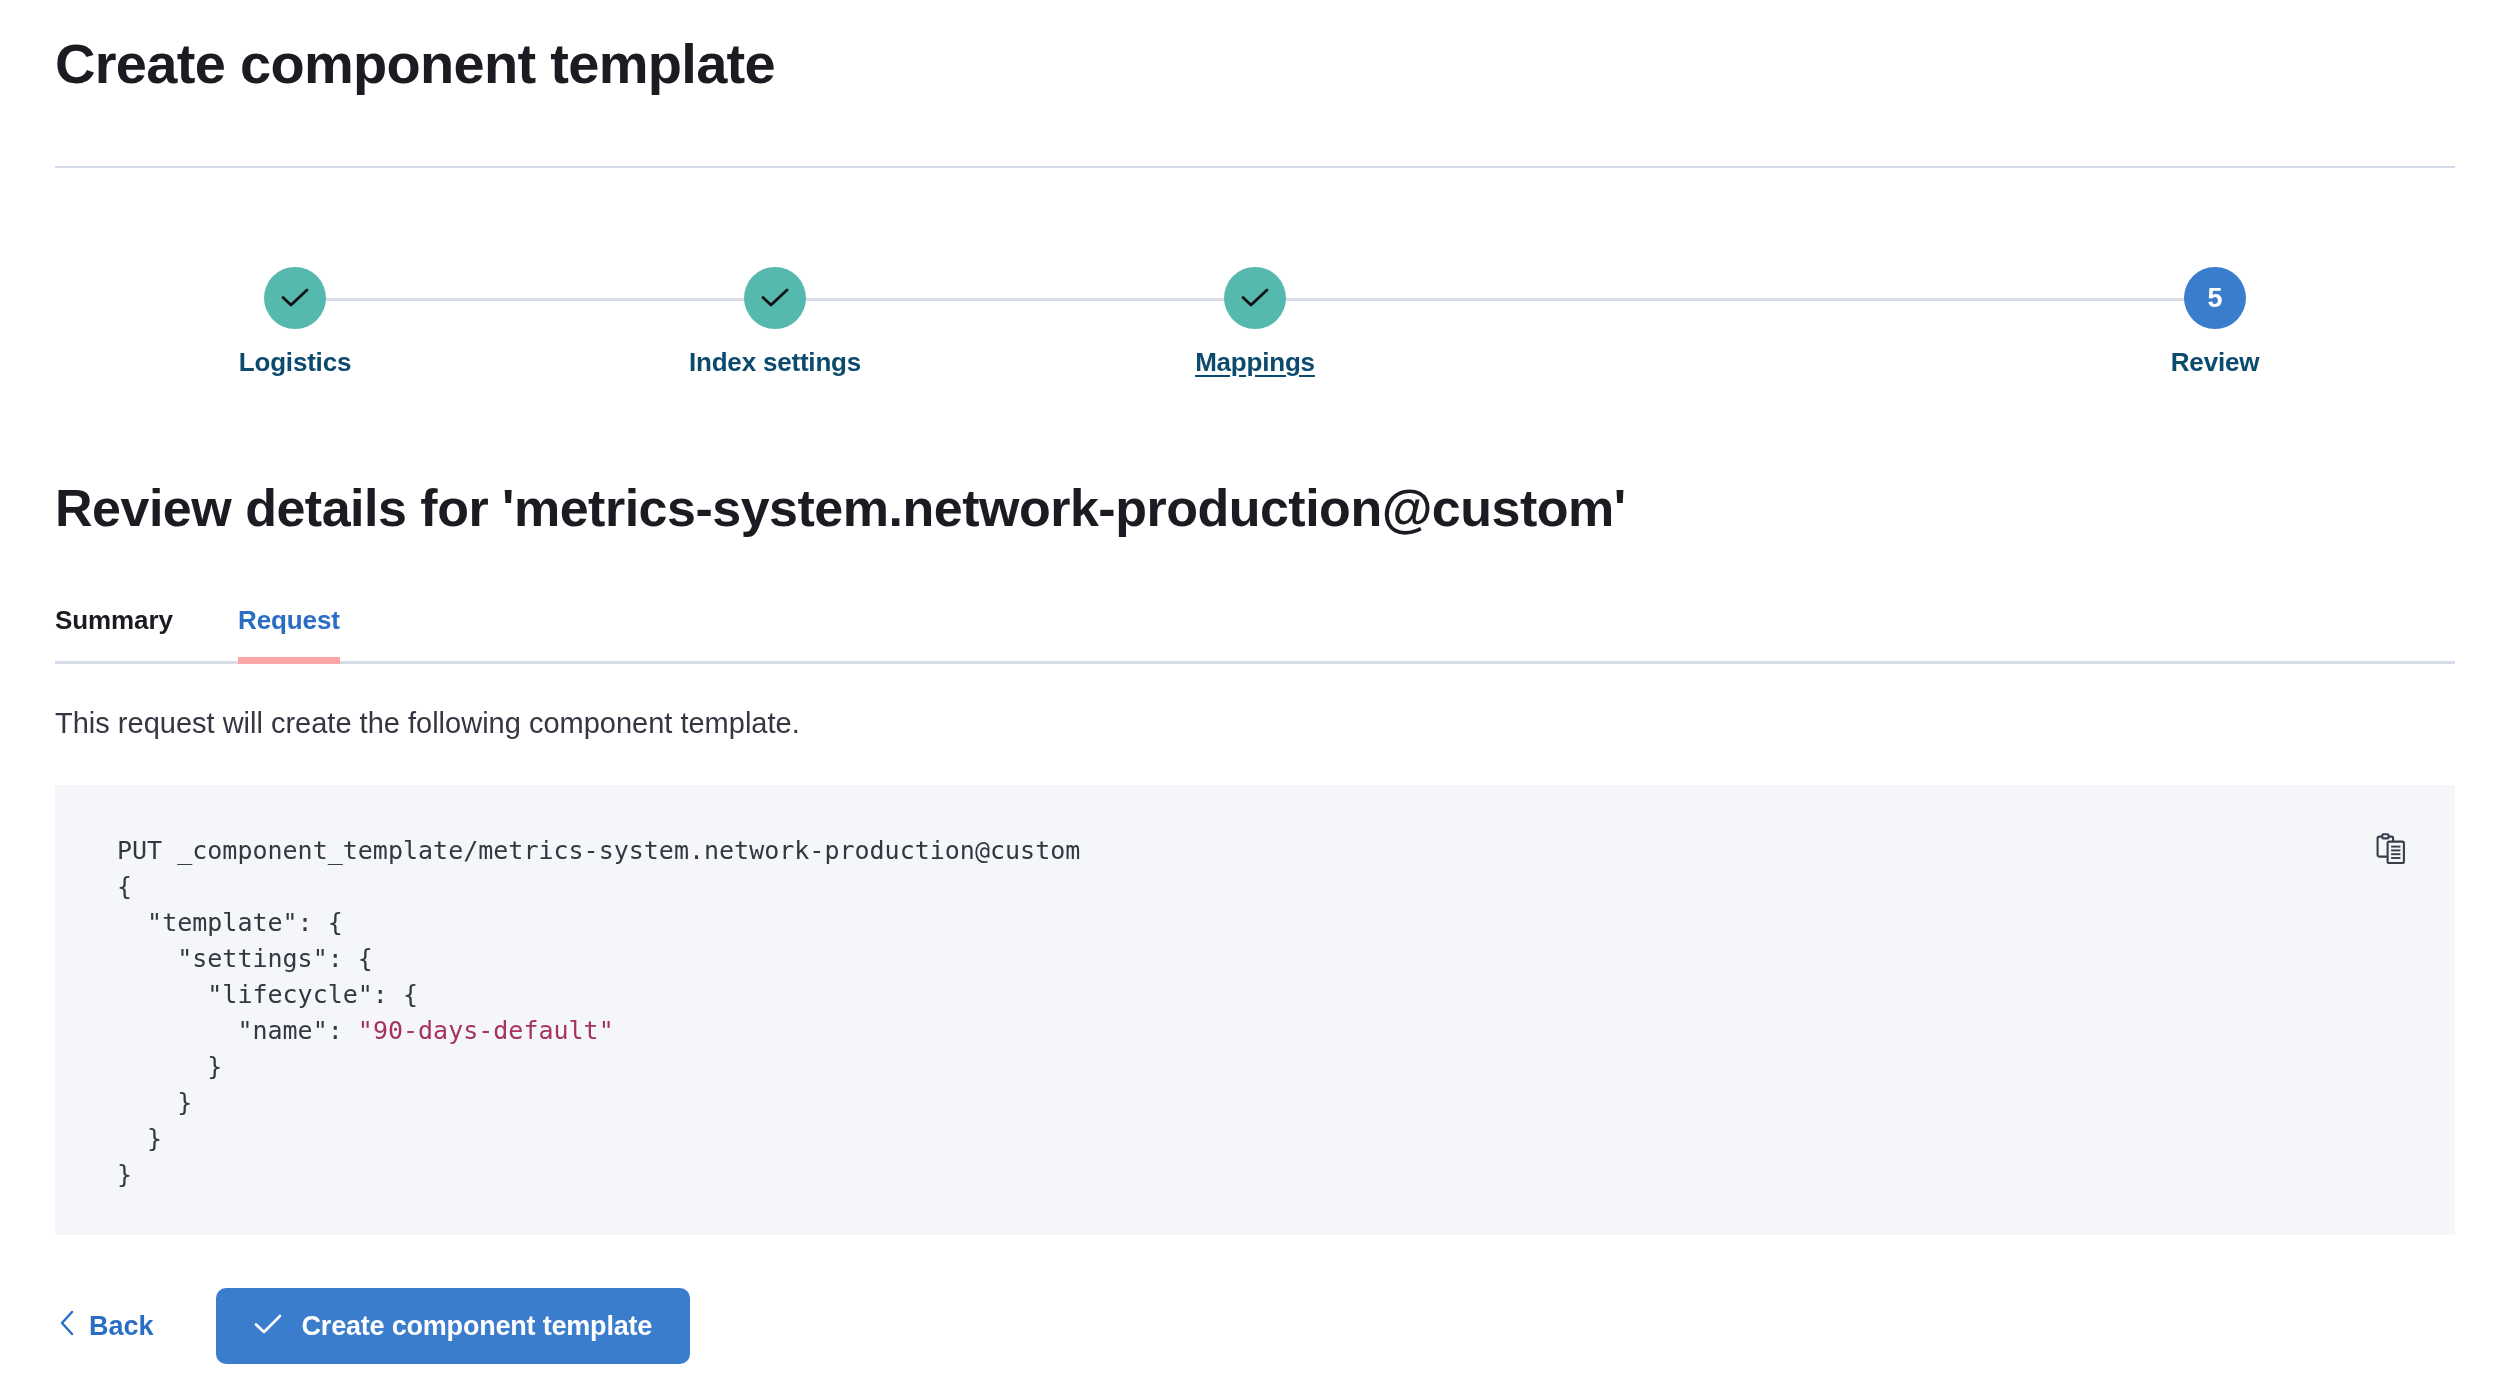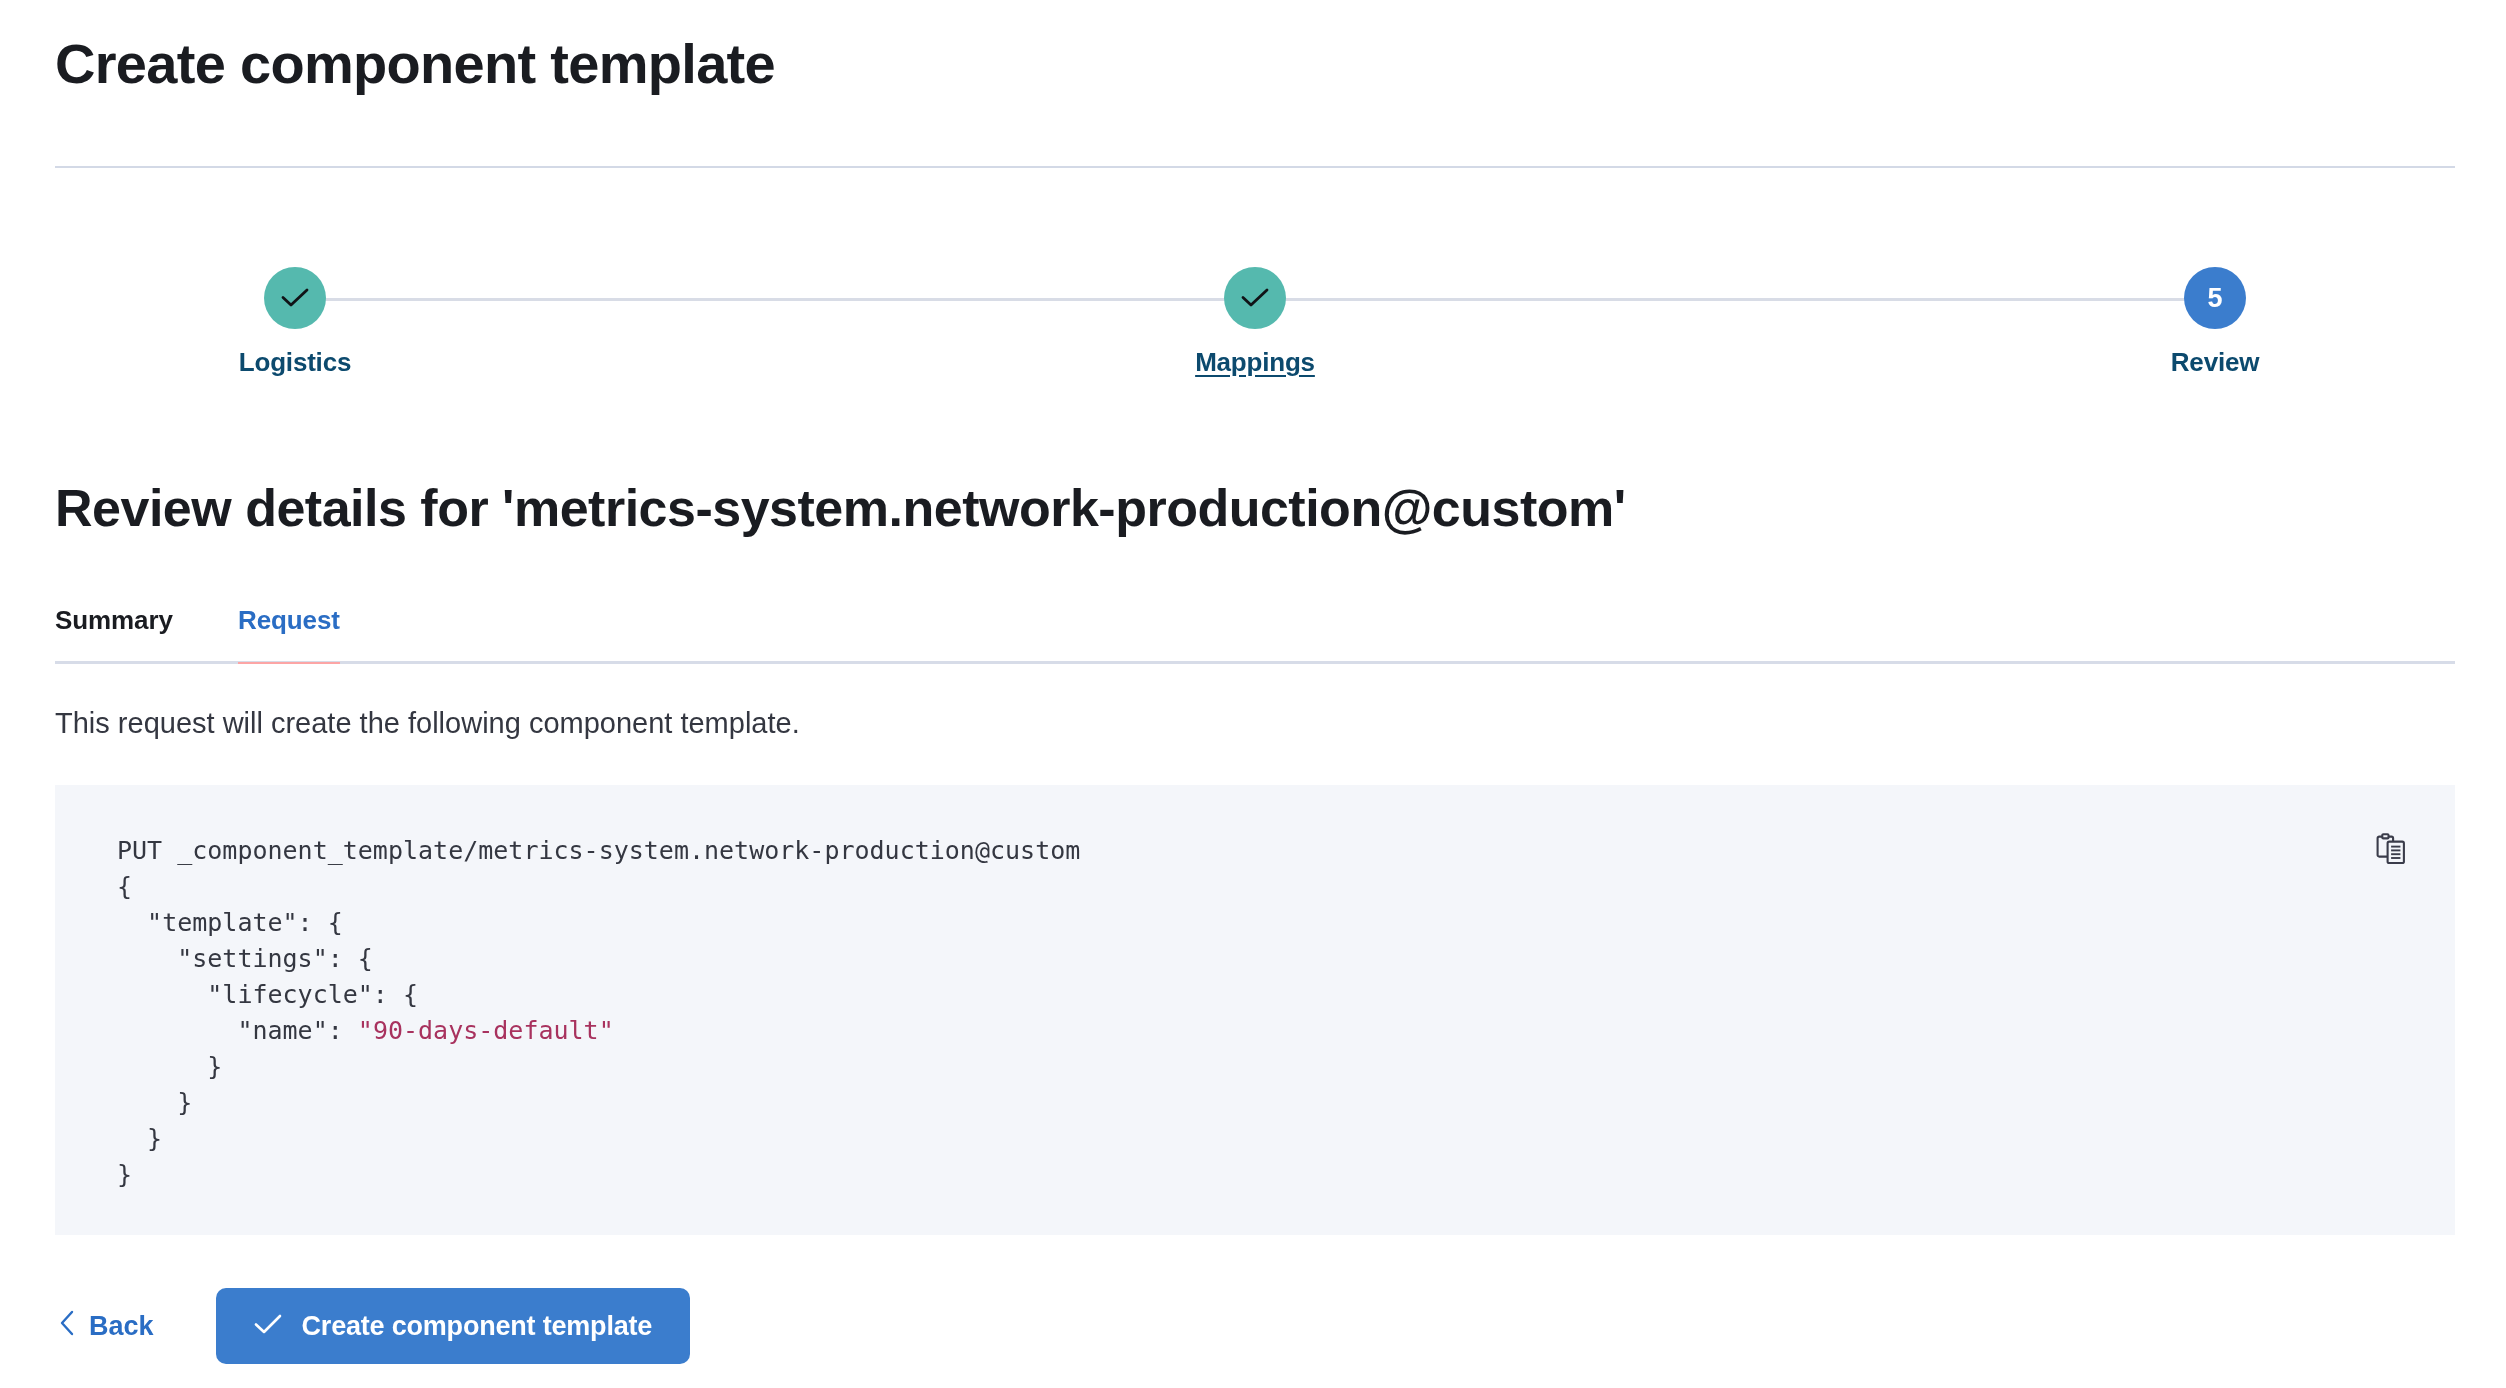--- a/index.html
+++ b/index.html
@@ -127,21 +127,21 @@
     letter-spacing: -0.1px;
     display: flex;
     align-items: flex-start;
     padding-top: 10px;
     box-sizing: border-box;
   }
   .tab.inactive { left: 0; color: #1a1c21; }
   .tab.active {
     left: 183px;
     color: #2a6dc4;
-    border-bottom: 2px solid #fca5a5;
+    border-bottom: 7px solid #fca5a5;
   }
 
   
   .request-desc {
     position: absolute;
     left: 55px;
     top: 703px;
     font-size: 29px;
     line-height: 40px;
     color: #343741;
@@ -229,20 +229,30 @@
     <div class="step-line" style="left: 240px; width: 1920px;"></div>
     <div class="step" style="left: 240px;">
       <div class="step-circle done">
         <span class="step-check">
           <svg width="30" height="24" viewBox="0 0 30 24" fill="none" xmlns="http://www.w3.org/2000/svg">
             <path d="M3 11.5L11 19L27 4" stroke="#111317" stroke-width="2.8" stroke-linecap="round" stroke-linejoin="round"></path>
           </svg>
         </span>
       </div>
       <div><span class="step-label">Logistics</span></div>
+    </div>
+    <div class="step" style="left: 720px;">
+      <div class="step-circle done">
+        <span class="step-check">
+          <svg width="30" height="24" viewBox="0 0 30 24" fill="none" xmlns="http://www.w3.org/2000/svg">
+            <path d="M3 11.5L11 19L27 4" stroke="#111317" stroke-width="2.8" stroke-linecap="round" stroke-linejoin="round"></path>
+          </svg>
+        </span>
+      </div>
+      <div><span class="step-label">Index settings</span></div>
     </div>
     <div class="step" style="left: 1200px;">
       <div class="step-circle done">
         <span class="step-check">
           <svg width="30" height="24" viewBox="0 0 30 24" fill="none" xmlns="http://www.w3.org/2000/svg">
             <path d="M3 11.5L11 19L27 4" stroke="#111317" stroke-width="2.8" stroke-linecap="round" stroke-linejoin="round"></path>
           </svg>
         </span>
       </div>
       <div><span class="step-label hovered">Mappings</span></div>

